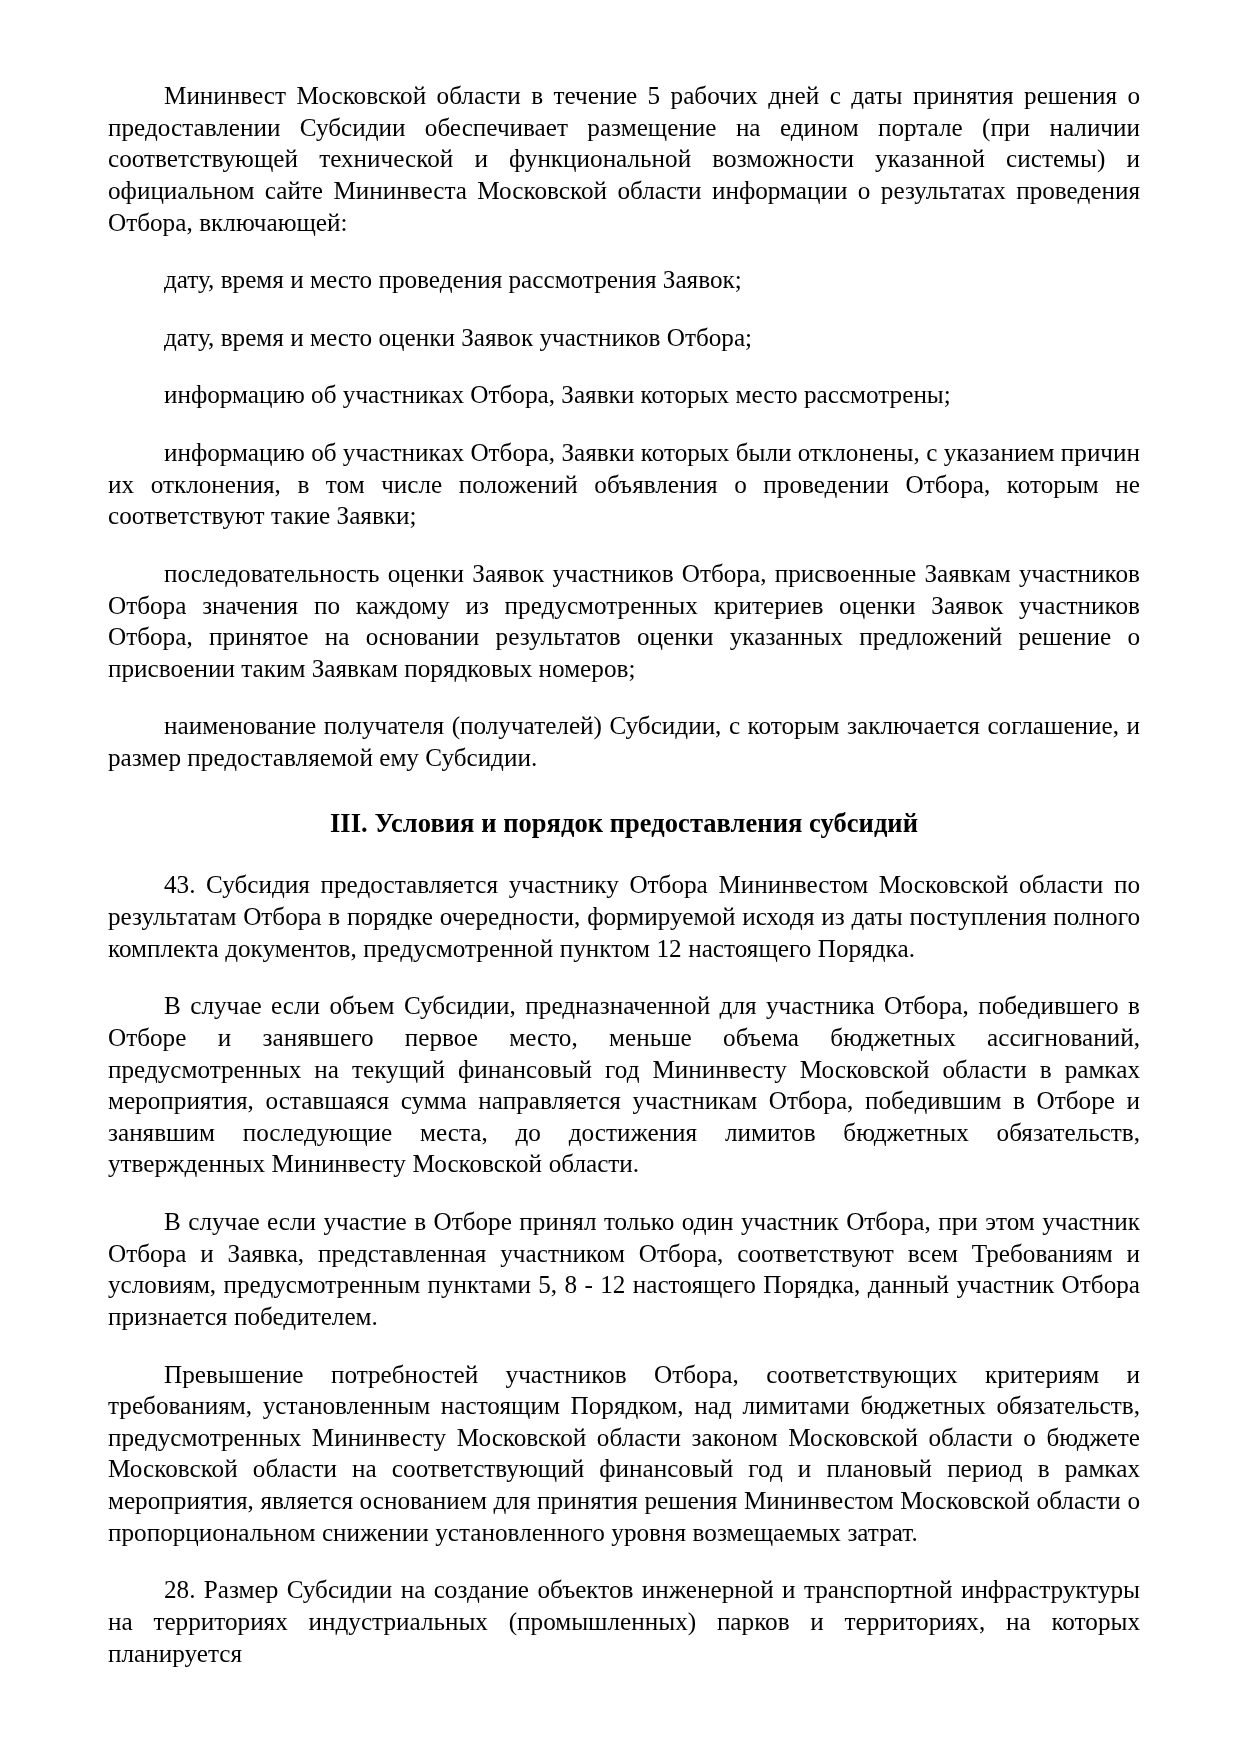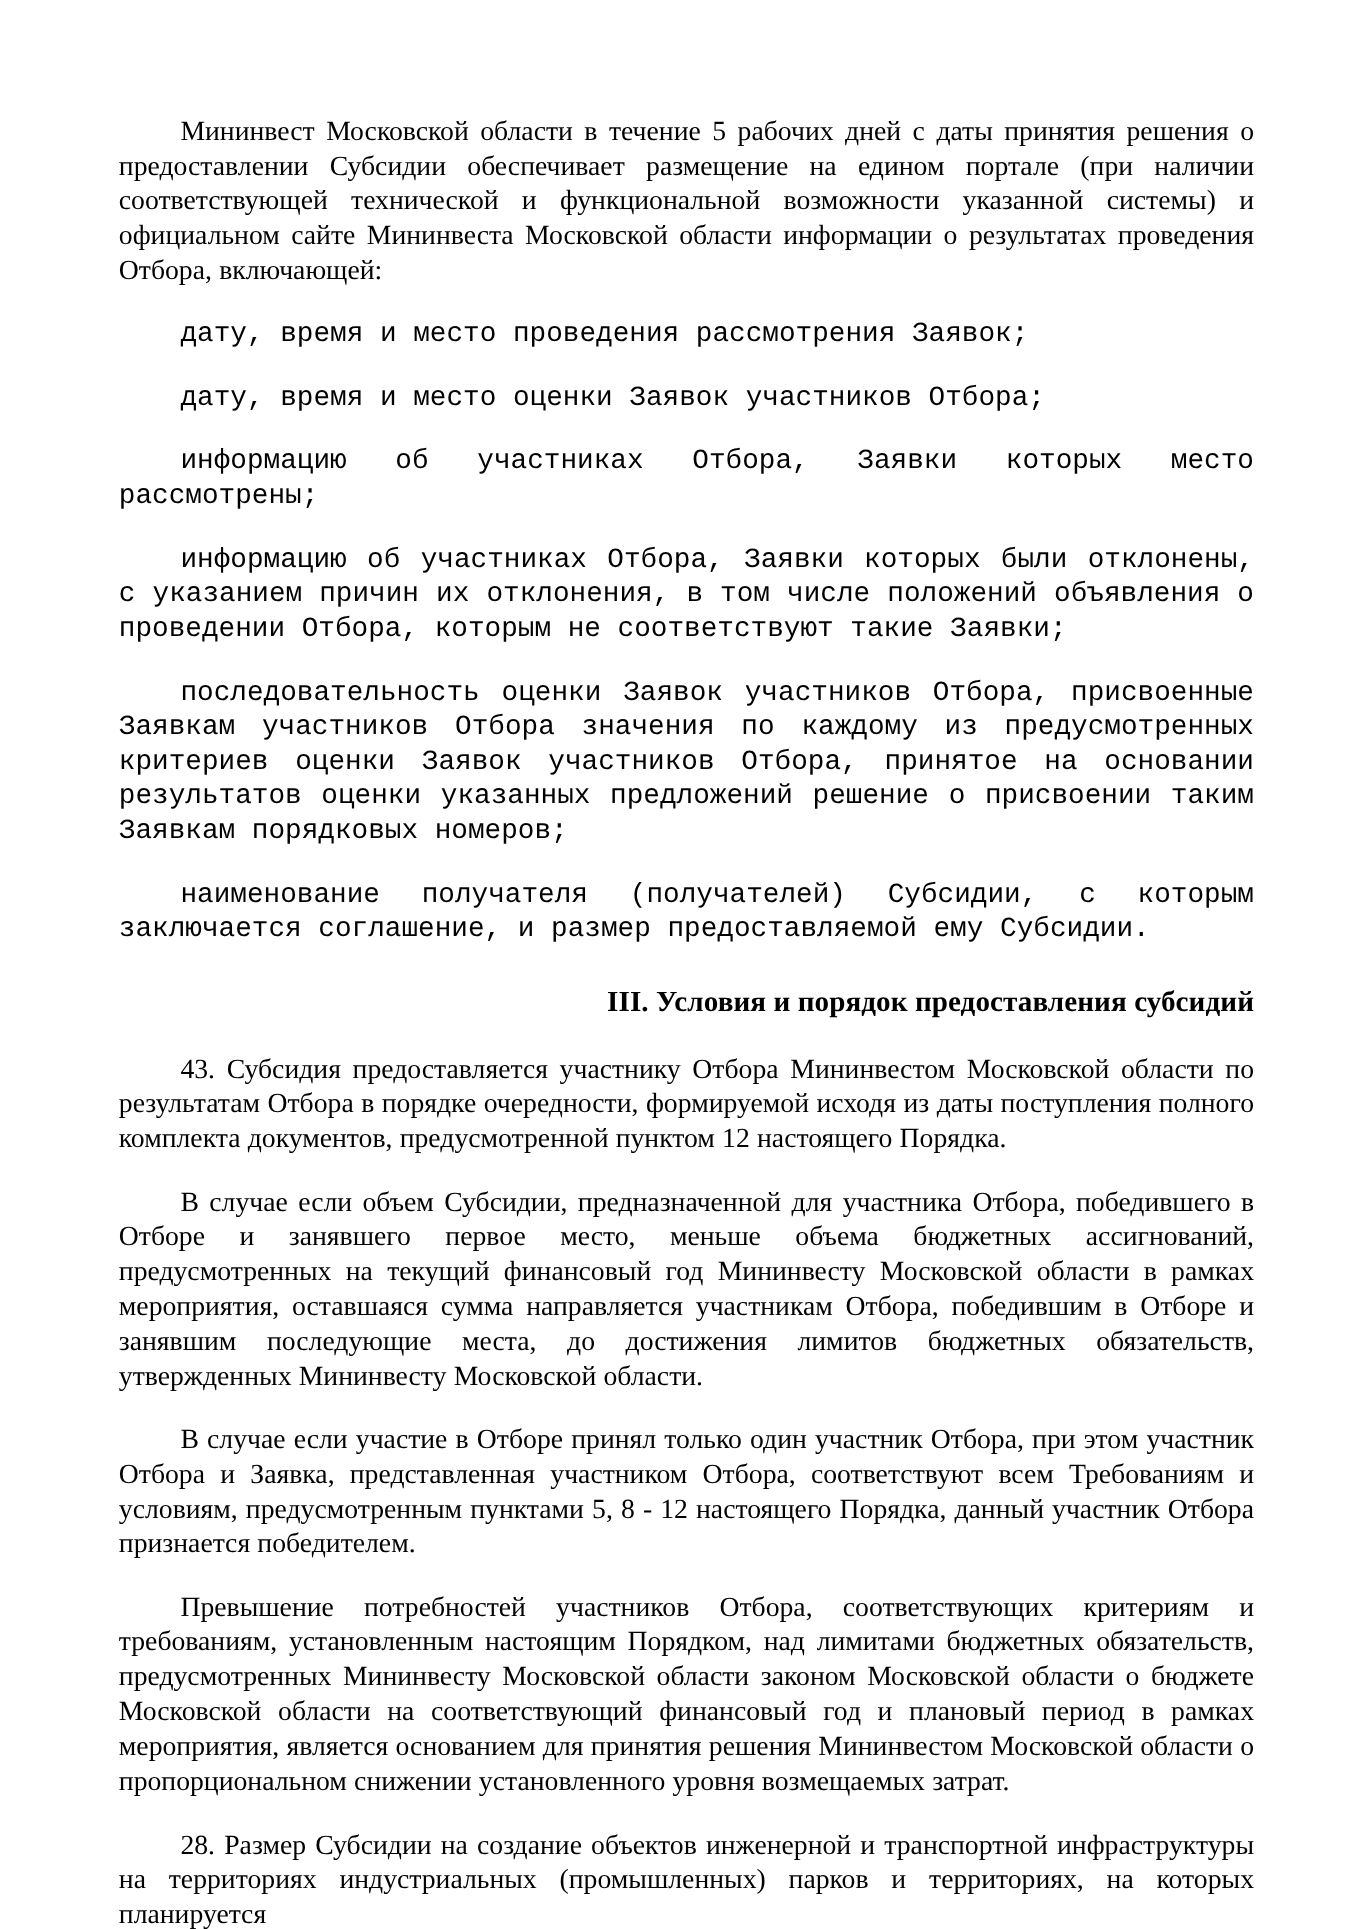--- a/index.html
+++ b/index.html
@@ -11,21 +11,21 @@
   body {
     font-family: "Liberation Serif", "DejaVu Serif", serif;
     color: #000000;
   }
   .page {
     width: 1240px;
     height: 1754px;
     background: #ffffff;
     position: relative;
     box-sizing: border-box;
-    padding: 104px 100px 60px 108px;
+    padding: 80px 100px 60px 108px;
     overflow: hidden;
   }
   .doc-body {
     width: 1032px;
   }
   p.para {
     margin: 0 0 26px 0;
     font-size: 25.2px;
     line-height: 1.255;
     text-align: justify;
@@ -33,26 +33,25 @@
     text-justify: inter-word;
     word-spacing: 0.01em;
     hyphens: none;
   }
   p.list-item {
     margin: 16px 0 26px 0;
     font-size: 25.2px;
     line-height: 1.255;
     text-align: justify;
     text-indent: 56px;
-    font-family: Liberation Mono, monospace;
   }
   h2.section-heading {
     font-size: 26.5px;
     font-weight: bold;
-    text-align: right;
+    text-align: center;
     margin: 34px 0 30px 0;
     line-height: 1.2;
     letter-spacing: 0.002em;
   }
   .para:last-child {
     margin-bottom: 0;
   }
 </style>
 </head>
 <body>

